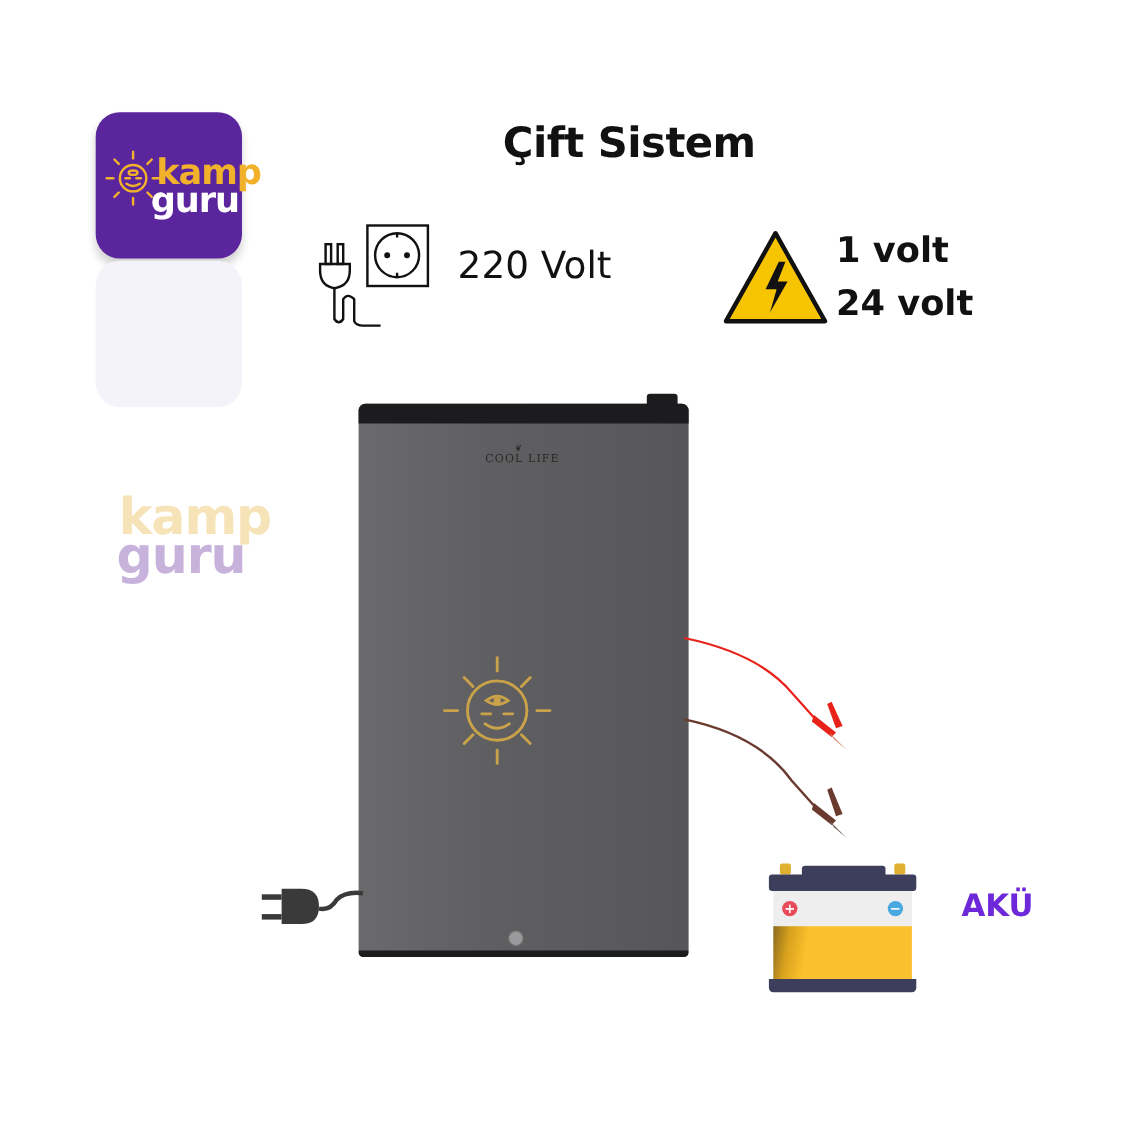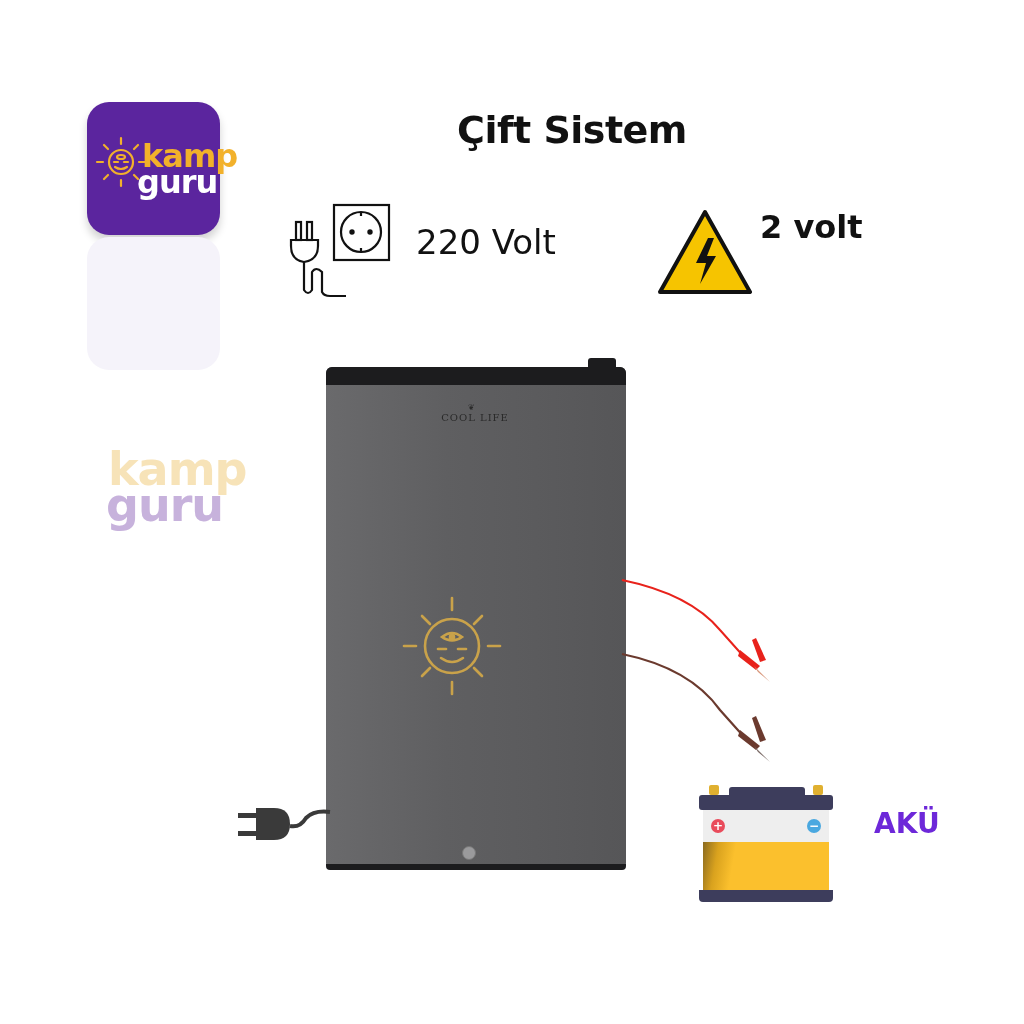--- a/index.html
+++ b/index.html
@@ -63,21 +63,22 @@
     <path d="M16 62 V90 Q20 96 24 90 V72 Q28 66 34 72 V92 Q36 96 42 96 H58"></path>
   </g>
 </svg>
 <div class="abs volt-220">220 Volt</div>
 
 <svg class="abs" style="left:656px;top:208px" width="98" height="88" viewBox="0 0 98 88">
   <path d="M49 4 L94 84 H4 Z" fill="#f6c400" stroke="#111" stroke-width="4" stroke-linejoin="round"></path>
   <path d="M52 30 L40 55 H50 L44 76 L60 48 H51 L58 30 Z" fill="#111"></path>
 </svg>
 <div class="abs volt-dc">
-  <div>2 volt</div>
+  <div>1 volt</div>
+  <div>24 volt</div>
 </div>
 
 <div class="abs fridge"></div>
 <div class="abs fridge-top"></div>
 <div class="abs" style="left:588px;top:358px;width:28px;height:12px;background:#1c1c1e;border-radius:3px 3px 0 0"></div>
 <div class="abs fridge-bottom"></div>
 <div class="abs" style="left:468px;top:403px;color:#2a2a2a;font-size:8px">❦</div>
 <div class="abs brand">COOL LIFE</div>
 
 <svg class="abs" style="left:398px;top:592px" width="108" height="108" viewBox="0 0 108 108">

